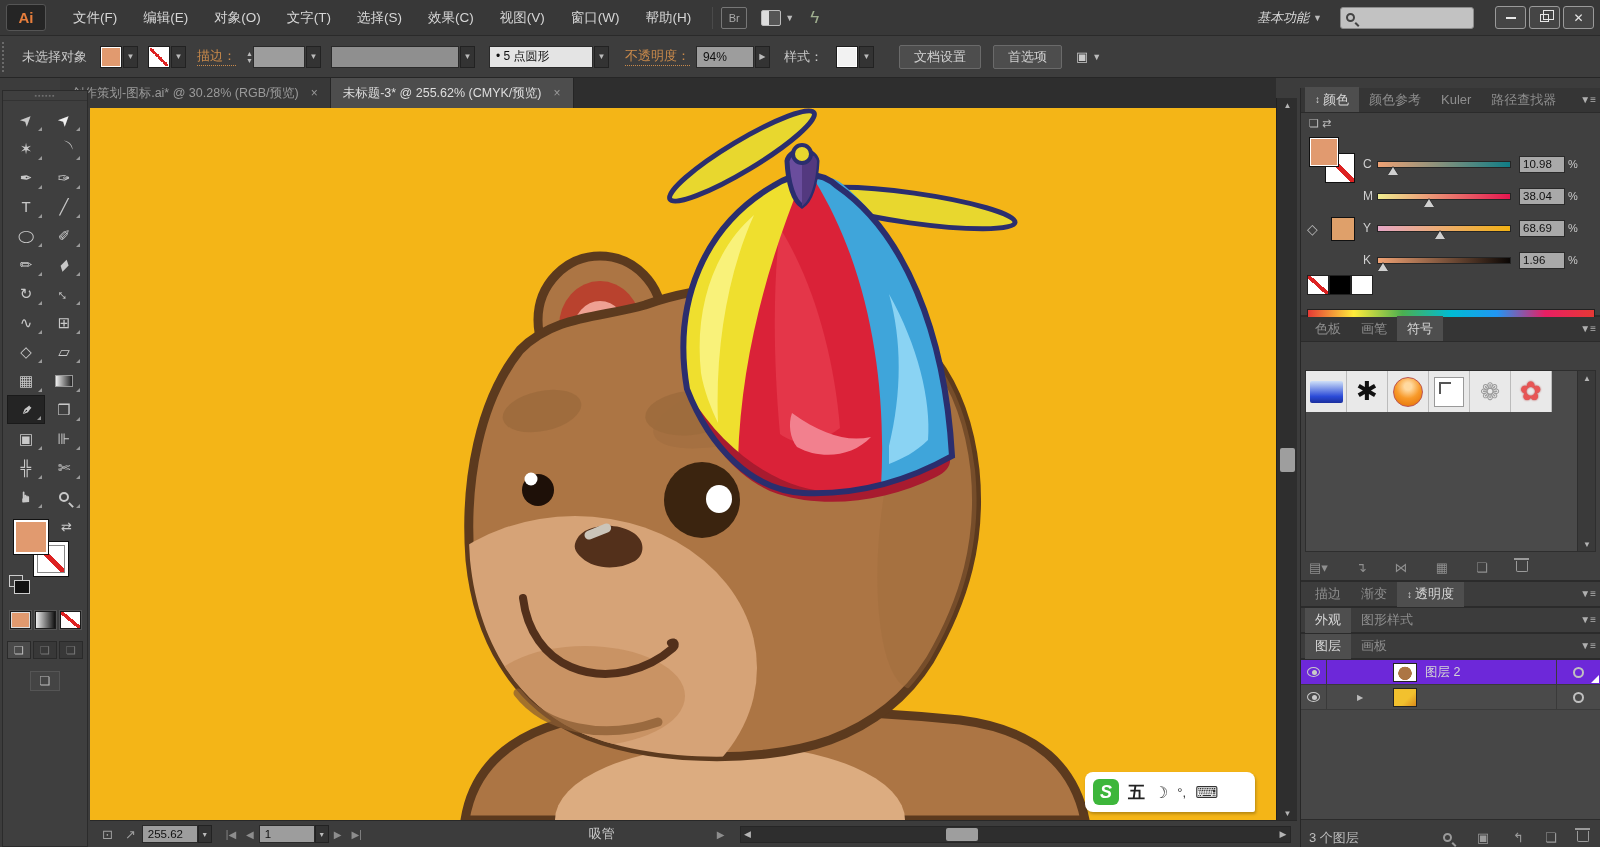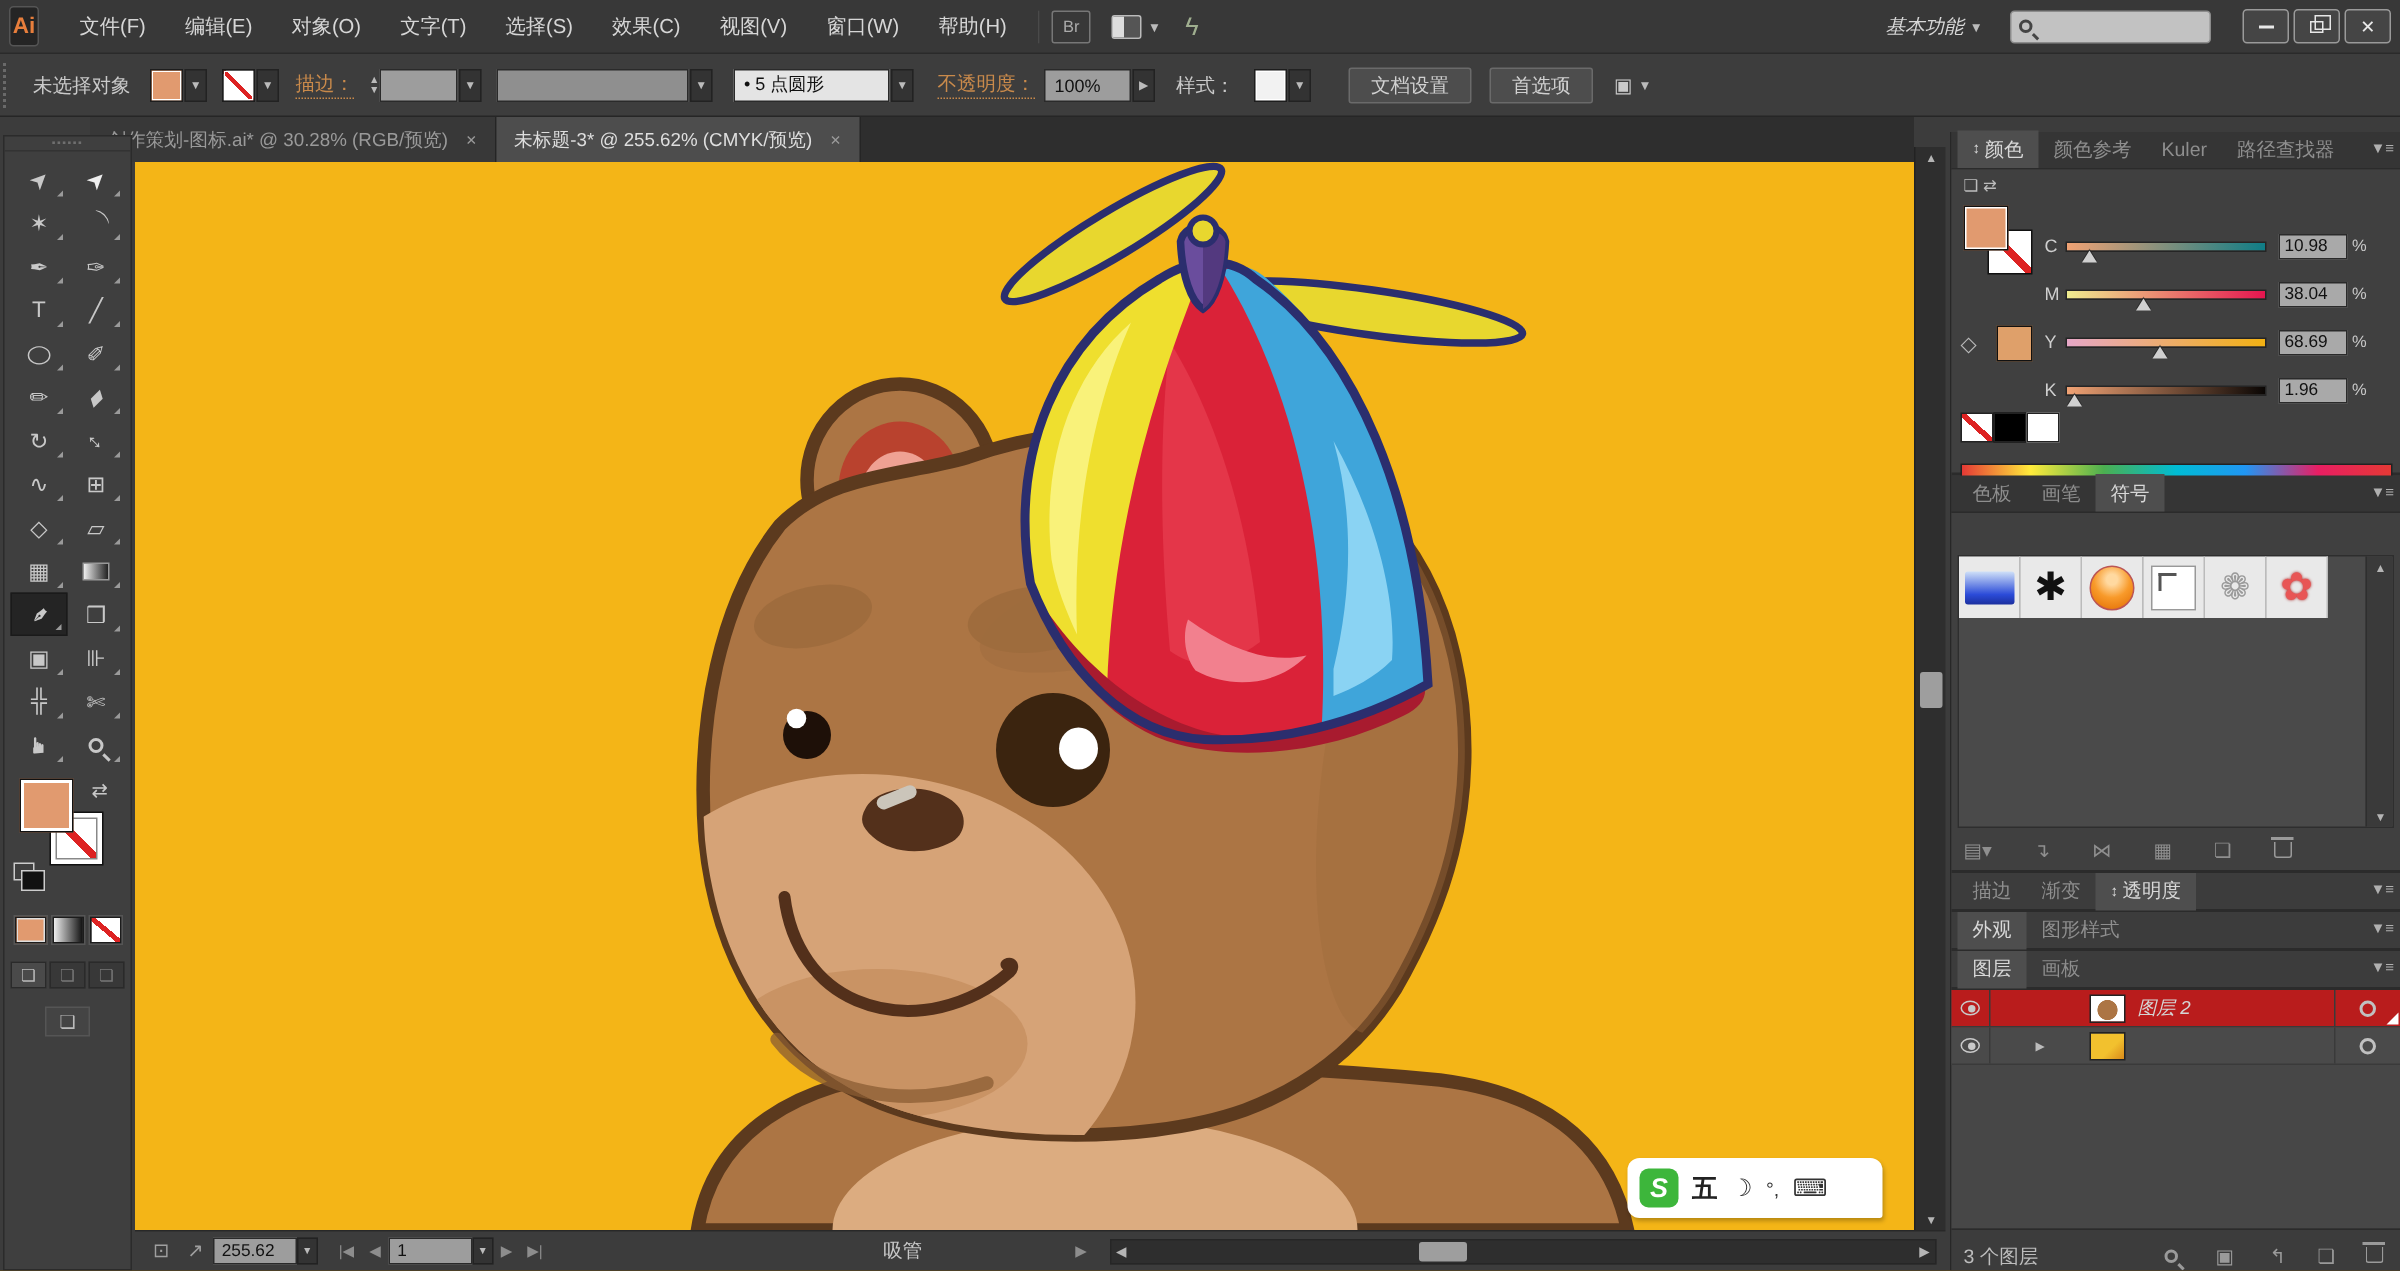--- a/index.html
+++ b/index.html
@@ -1,21 +1,21 @@
 <!DOCTYPE html>
 <html><head>
 <meta charset="utf-8">
 <style>
   html,body{margin:0;padding:0;background:#222;}
   *{box-sizing:border-box;font-family:"Liberation Sans","DejaVu Sans",sans-serif;}
   #app{position:relative;width:1600px;height:847px;background:#3c3c3c;overflow:hidden;color:#d6d6d6;font-size:13px;}
   .abs{position:absolute;}
   
   #menubar{left:0;top:0;width:1600px;height:36px;background:#383838;border-bottom:1px solid #2a2a2a;display:flex;align-items:center;padding:0 6px;}
-  .ai-logo{width:20px;height:27px;background:#252525;border:1px solid #555;border-radius:3px;color:#e77e3c;font-weight:bold;font-size:15px;display:flex;align-items:center;justify-content:center;margin-right:14px;}
+  .ai-logo{width:40px;height:27px;background:#252525;border:1px solid #555;border-radius:3px;color:#e77e3c;font-weight:bold;font-size:15px;display:flex;align-items:center;justify-content:center;margin-right:14px;}
   .menu-item{padding:0 13px;color:#d6d6d6;font-size:13.5px;cursor:default;white-space:nowrap;}
   .tb-sep{width:1px;height:22px;background:#2b2b2b;border-right:1px solid #4a4a4a;margin:0 8px;}
   .br-btn{width:26px;height:22px;border:1px solid #777;border-radius:2px;color:#aaa;font-size:11px;display:flex;align-items:center;justify-content:center;}
   .layout-btn{display:flex;align-items:center;margin-left:14px;color:#c9c9c9;}
   .layout-glyph{width:20px;height:16px;border:1px solid #bbb;background:linear-gradient(90deg,#ddd 40%,#555 40%);border-radius:2px;}
   .caret{font-size:9px;color:#bbb;margin-left:4px;}
   .cslive{margin-left:16px;color:#9fae8f;font-size:17px;}
   .tb-right{margin-left:auto;display:flex;align-items:center;}
   .workspace{color:#d8d8d8;margin-right:18px;display:flex;align-items:center;font-style:italic;}
   .searchbox{width:134px;height:22px;background:#c2c2c2;border:1px solid #8b8b8b;border-radius:3px;display:flex;align-items:center;padding:0 5px;margin-right:18px;}
@@ -134,21 +134,21 @@
   .sym-twirl{color:#9a9a9a;font-size:24px;}
   .sym-flower{color:#e85555;font-size:26px;text-shadow:0 0 2px #a22;}
   .sym-scroll{position:absolute;right:0;top:0;width:18px;height:180px;background:#3a3a3a;border-left:1px solid #2e2e2e;}
   .sym-bottom{position:absolute;left:0;right:0;bottom:0;height:26px;display:flex;align-items:center;color:#8f8f8f;padding:0 8px;}
   .sb-ic{margin-left:28px;font-size:13px;}
   
   .collrow{position:relative;height:26px;background:#3c3c3c;border-bottom:2px solid #2b2b2b;display:flex;align-items:center;padding-left:4px;}
   
   #layersbody{position:relative;height:159px;background:#474747;}
   .lrow{position:relative;height:25px;background:#4a4a4a;border-bottom:1px solid #3a3a3a;display:flex;align-items:center;}
-  .lrow.sel{background:#b91c1c;font-style:italic;}
+  .lrow.sel{background:#6d28d9;}
   .eye{width:16px;height:10px;border:1.5px solid #c9c9c9;border-radius:50%;position:relative;margin:0 6px;}
   .eye::after{content:"";position:absolute;left:4px;top:1.5px;width:5px;height:5px;border-radius:50%;background:#c9c9c9;}
   .eyecol{width:26px;border-right:1px solid #3a3a3a;align-self:stretch;display:flex;align-items:center;}
   .lthumb{width:24px;height:19px;border:1px solid #222;background:#fff;margin-left:66px;margin-right:8px;}
   .lthumb.bear{background:radial-gradient(circle at 50% 55%,#ac7544 45%,#fff 48%);}
   .lthumb.gold{background:linear-gradient(135deg,#f2c12e 60%,#d98a1a);}
   .lname{color:#d5d5d5;font-size:12.5px;}
   .targetcol{position:absolute;right:0;top:0;bottom:0;width:44px;border-left:1px solid #3a3a3a;display:flex;align-items:center;justify-content:center;}
   .target{width:11px;height:11px;border:2px solid #c0c0c0;border-radius:50%;}
   .selmark{position:absolute;right:1px;bottom:1px;width:0;height:0;border-left:8px solid transparent;border-bottom:8px solid #fff;}
@@ -225,21 +225,21 @@
     <span class="fx" style="margin-left:10px">
       <span class="field" style="width:128px;background:#8f8f8f"></span>
         <span class="dd">▼</span>
     </span>
     <span class="fx" style="margin-left:14px">
       <span class="field lite" style="width:104px">• 5 点圆形</span>
       <span class="dd">▼</span>
     </span>
     <span class="opt-link" style="margin-left:16px">不透明度：</span>
     <span class="fx">
-      <span class="field" style="width:58px">100%</span>
+      <span class="field" style="width:58px">94%</span>
       <span class="dd">▶</span>
     </span>
     <span class="opt-label" style="margin-left:14px">样式：</span>
     <span class="swatch-combo">
       <span class="sw" style="background:#f2f2f2"></span>
       <span class="dd">▼</span>
     </span>
     <span class="btn" style="margin-left:20px">文档设置</span>
     <span class="btn">首选项</span>
     <span class="fx" style="margin-left:8px;color:#c9c9c9">

